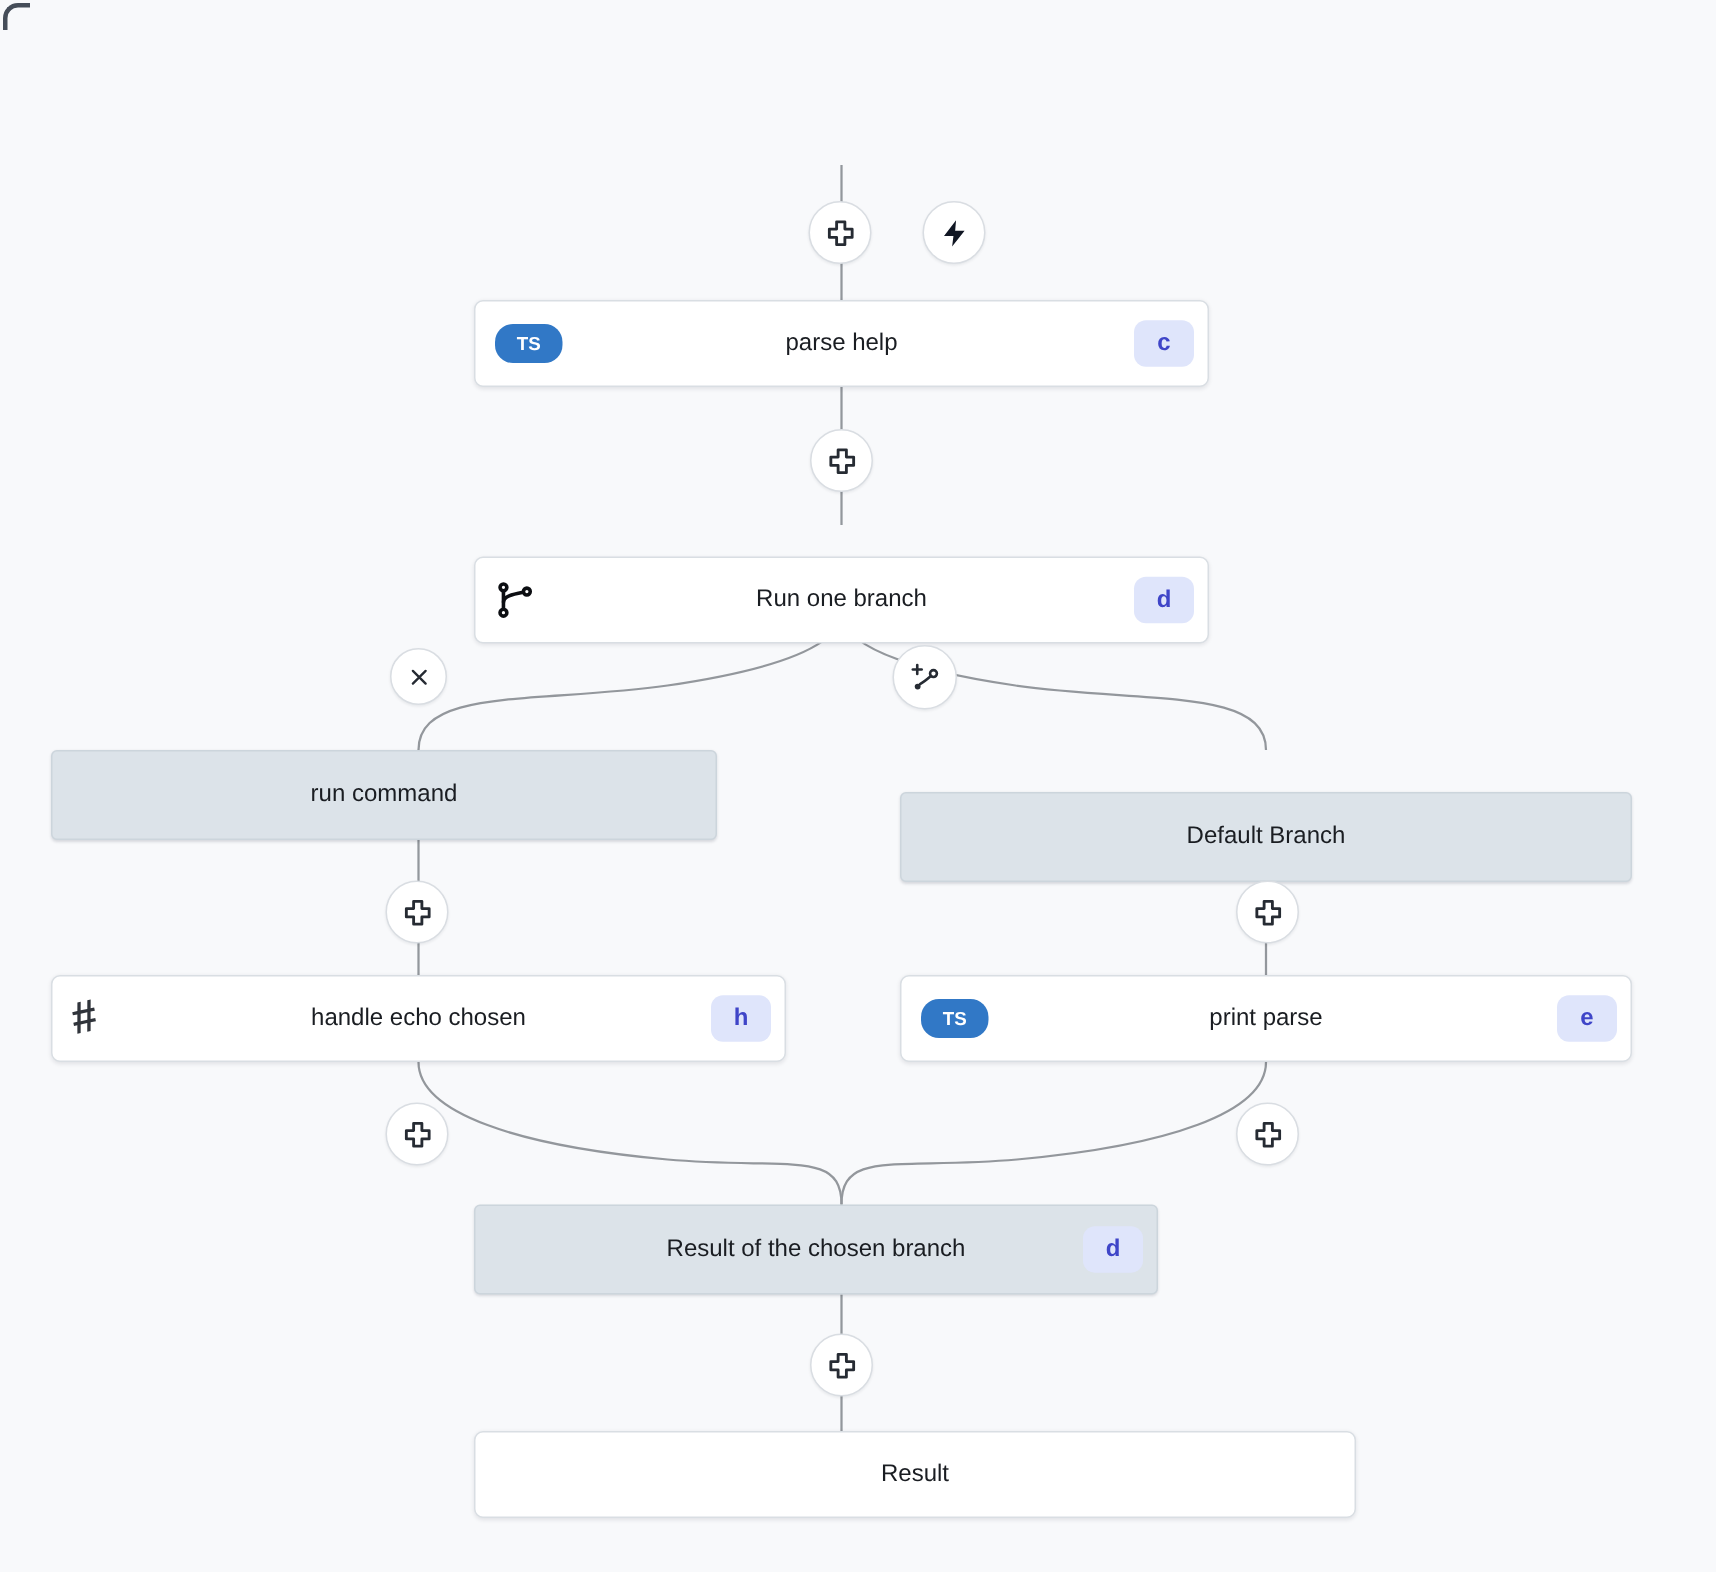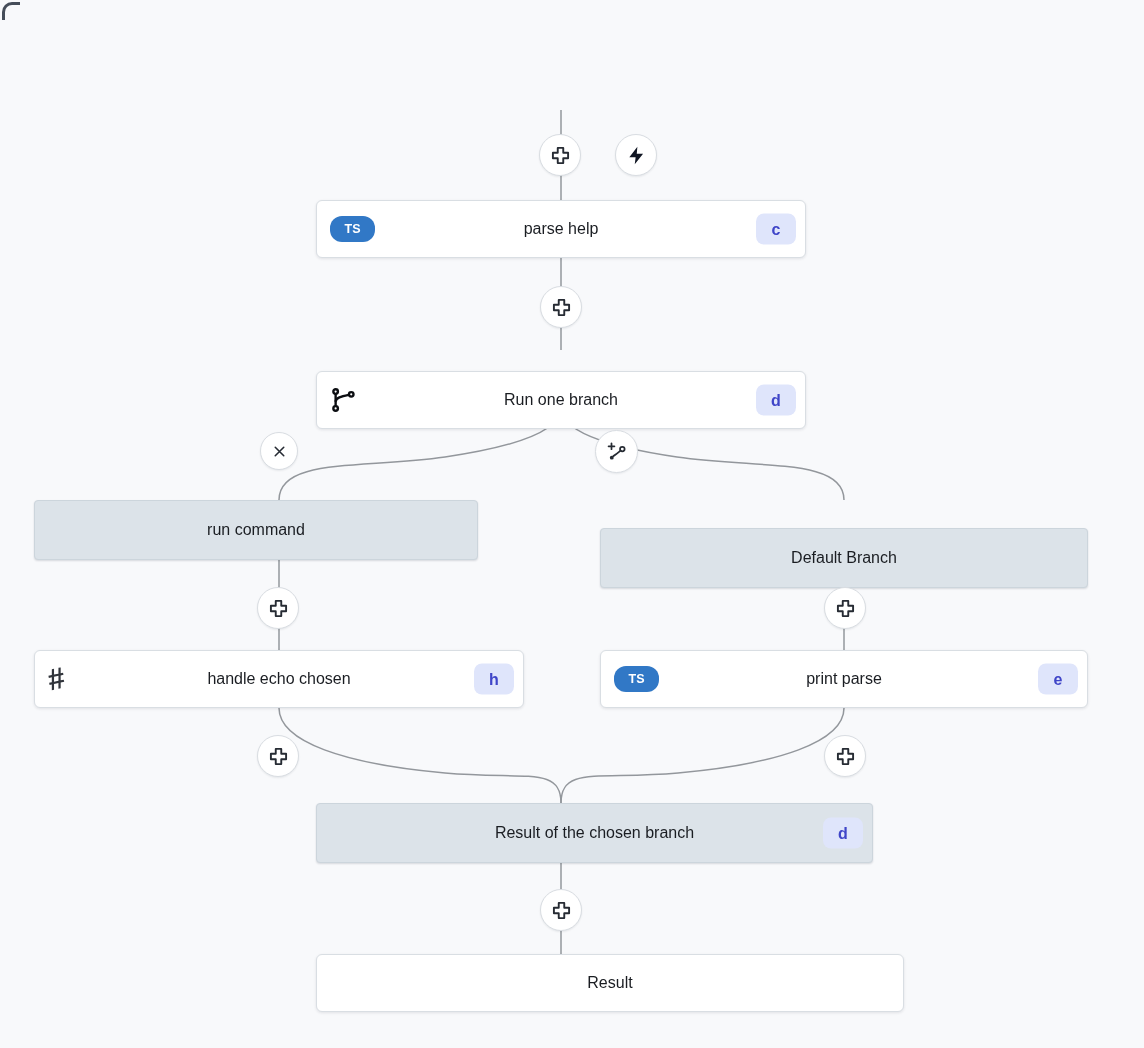--- a/index.html
+++ b/index.html
@@ -166,21 +166,21 @@
   </div>
 
   <div class="circle-btn" style="left:824px;top:735px;width:42px;height:42px;">
     <span style="display:flex;">
       <svg width="19" height="19" viewBox="0 0 20 20">
           <path d="M7.1 2 H12.9 V7.1 H18 V12.9 H12.9 V18 H7.1 V12.9 H2 V7.1 H7.1 Z" fill="#ffffff" stroke="#262b33" stroke-width="2" stroke-linejoin="round"></path>
         </svg>
     </span>
   </div>
 
-  <div class="node node-gray" style="left:316px;top:803px;width:557px;height:60px;">
+  <div class="node node-gray" style="left:316px;top:803px;width:456px;height:60px;">
     <span class="node-label">Result of the chosen branch</span>
     <span class="badge">d</span>
   </div>
 
   <div class="circle-btn" style="left:540px;top:889px;width:42px;height:42px;">
     <span style="display:flex;">
       <svg width="19" height="19" viewBox="0 0 20 20">
           <path d="M7.1 2 H12.9 V7.1 H18 V12.9 H12.9 V18 H7.1 V12.9 H2 V7.1 H7.1 Z" fill="#ffffff" stroke="#262b33" stroke-width="2" stroke-linejoin="round"></path>
         </svg>
     </span>

